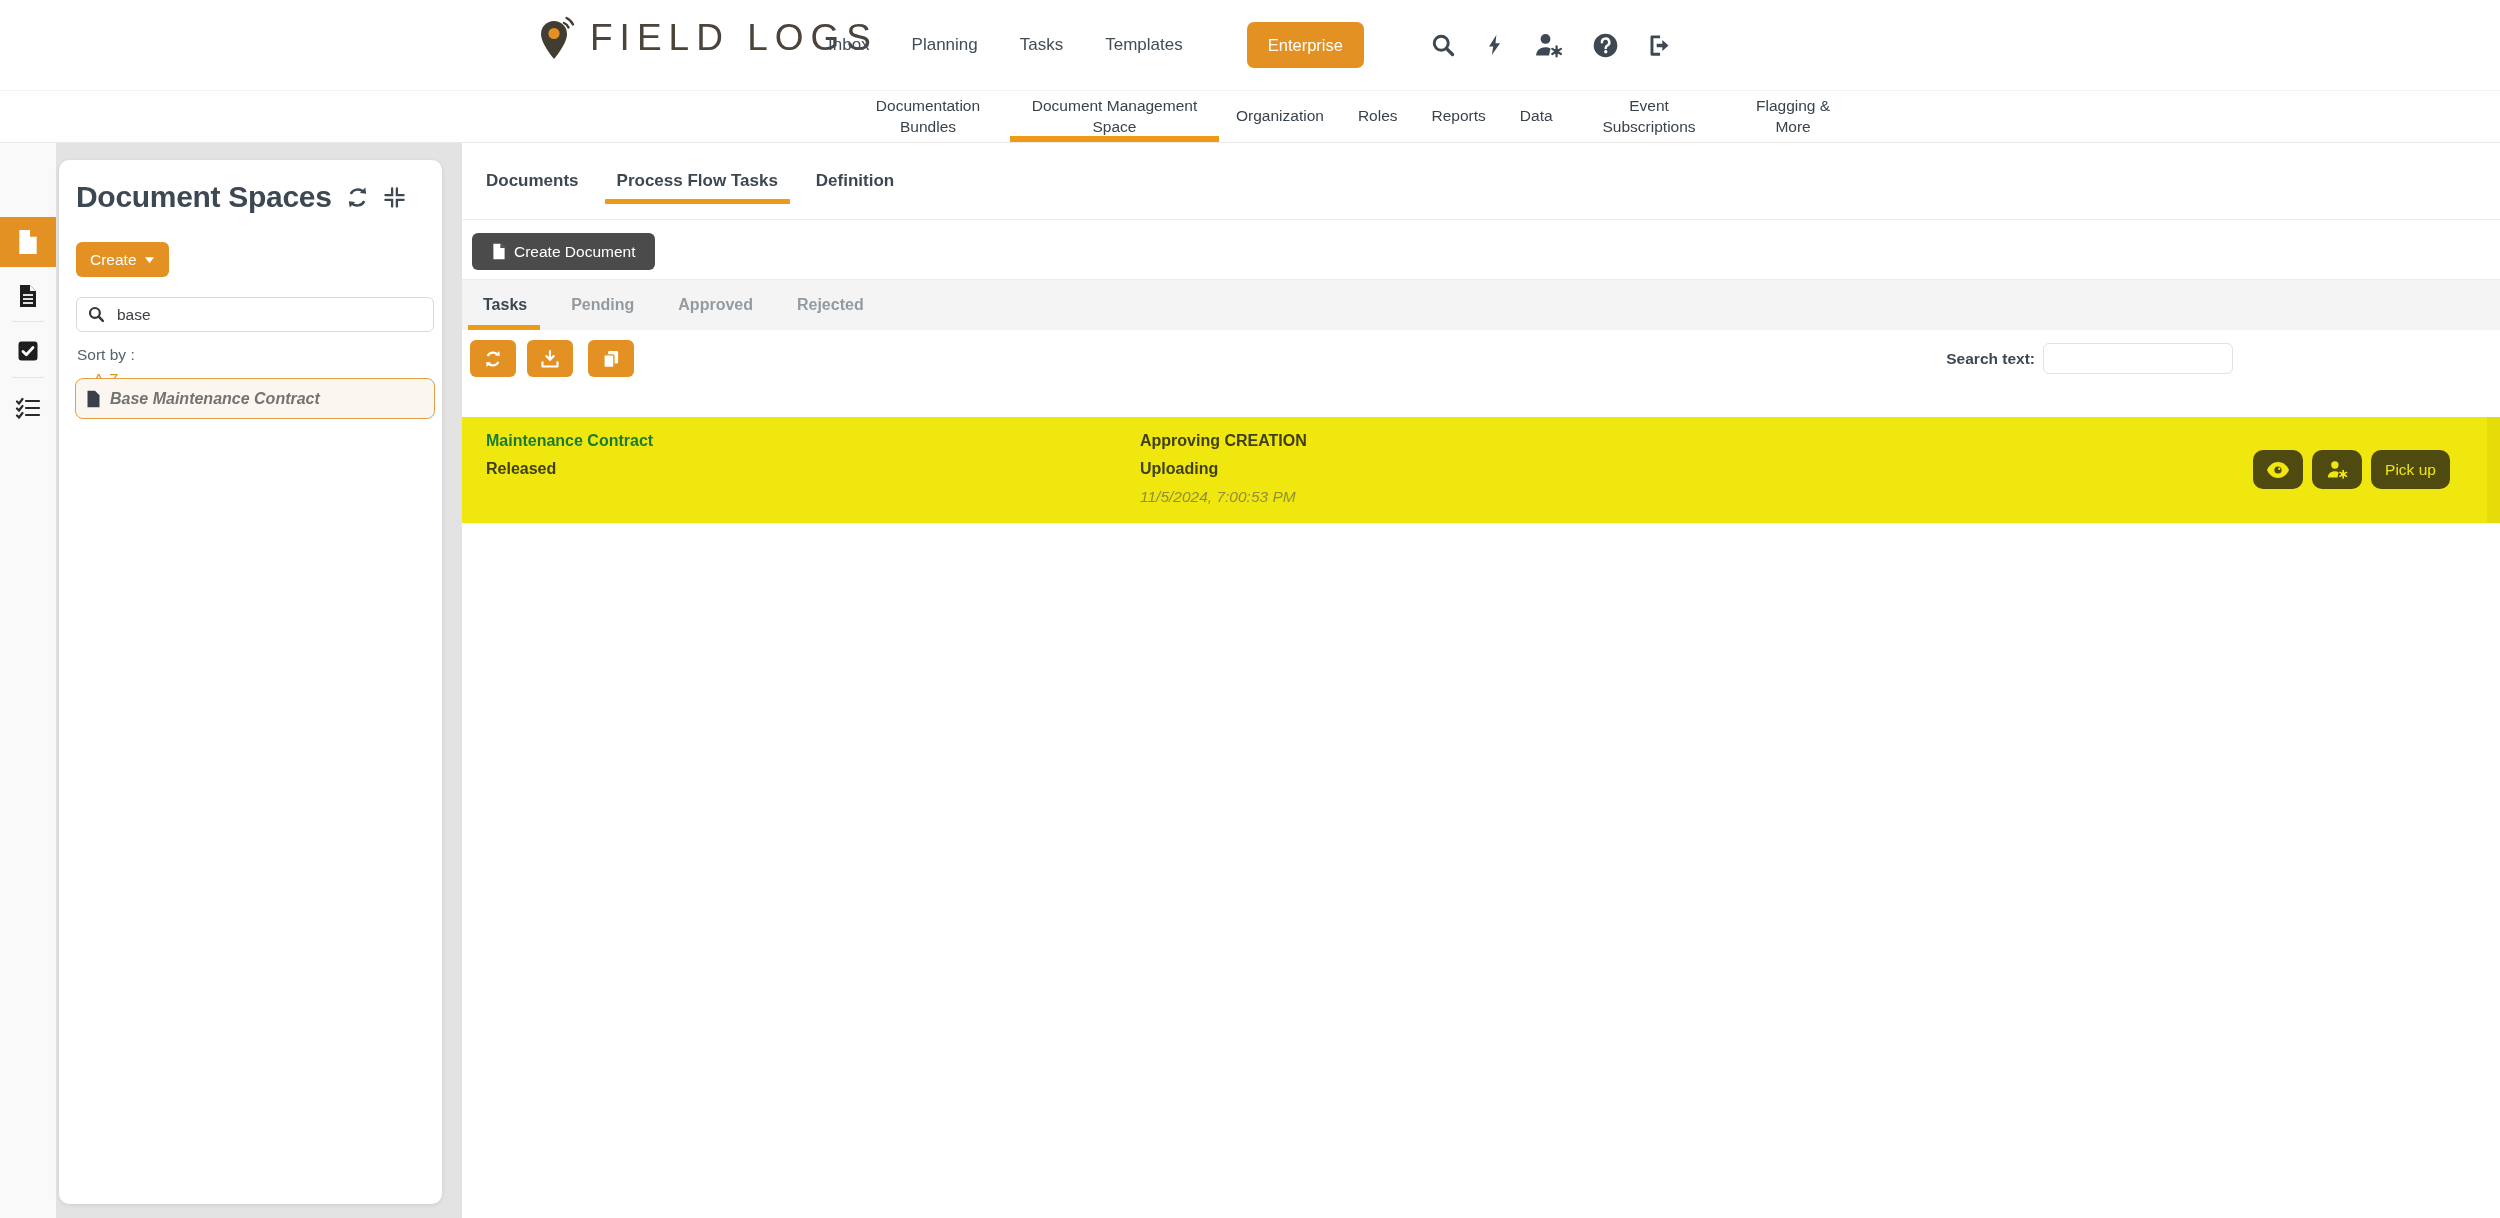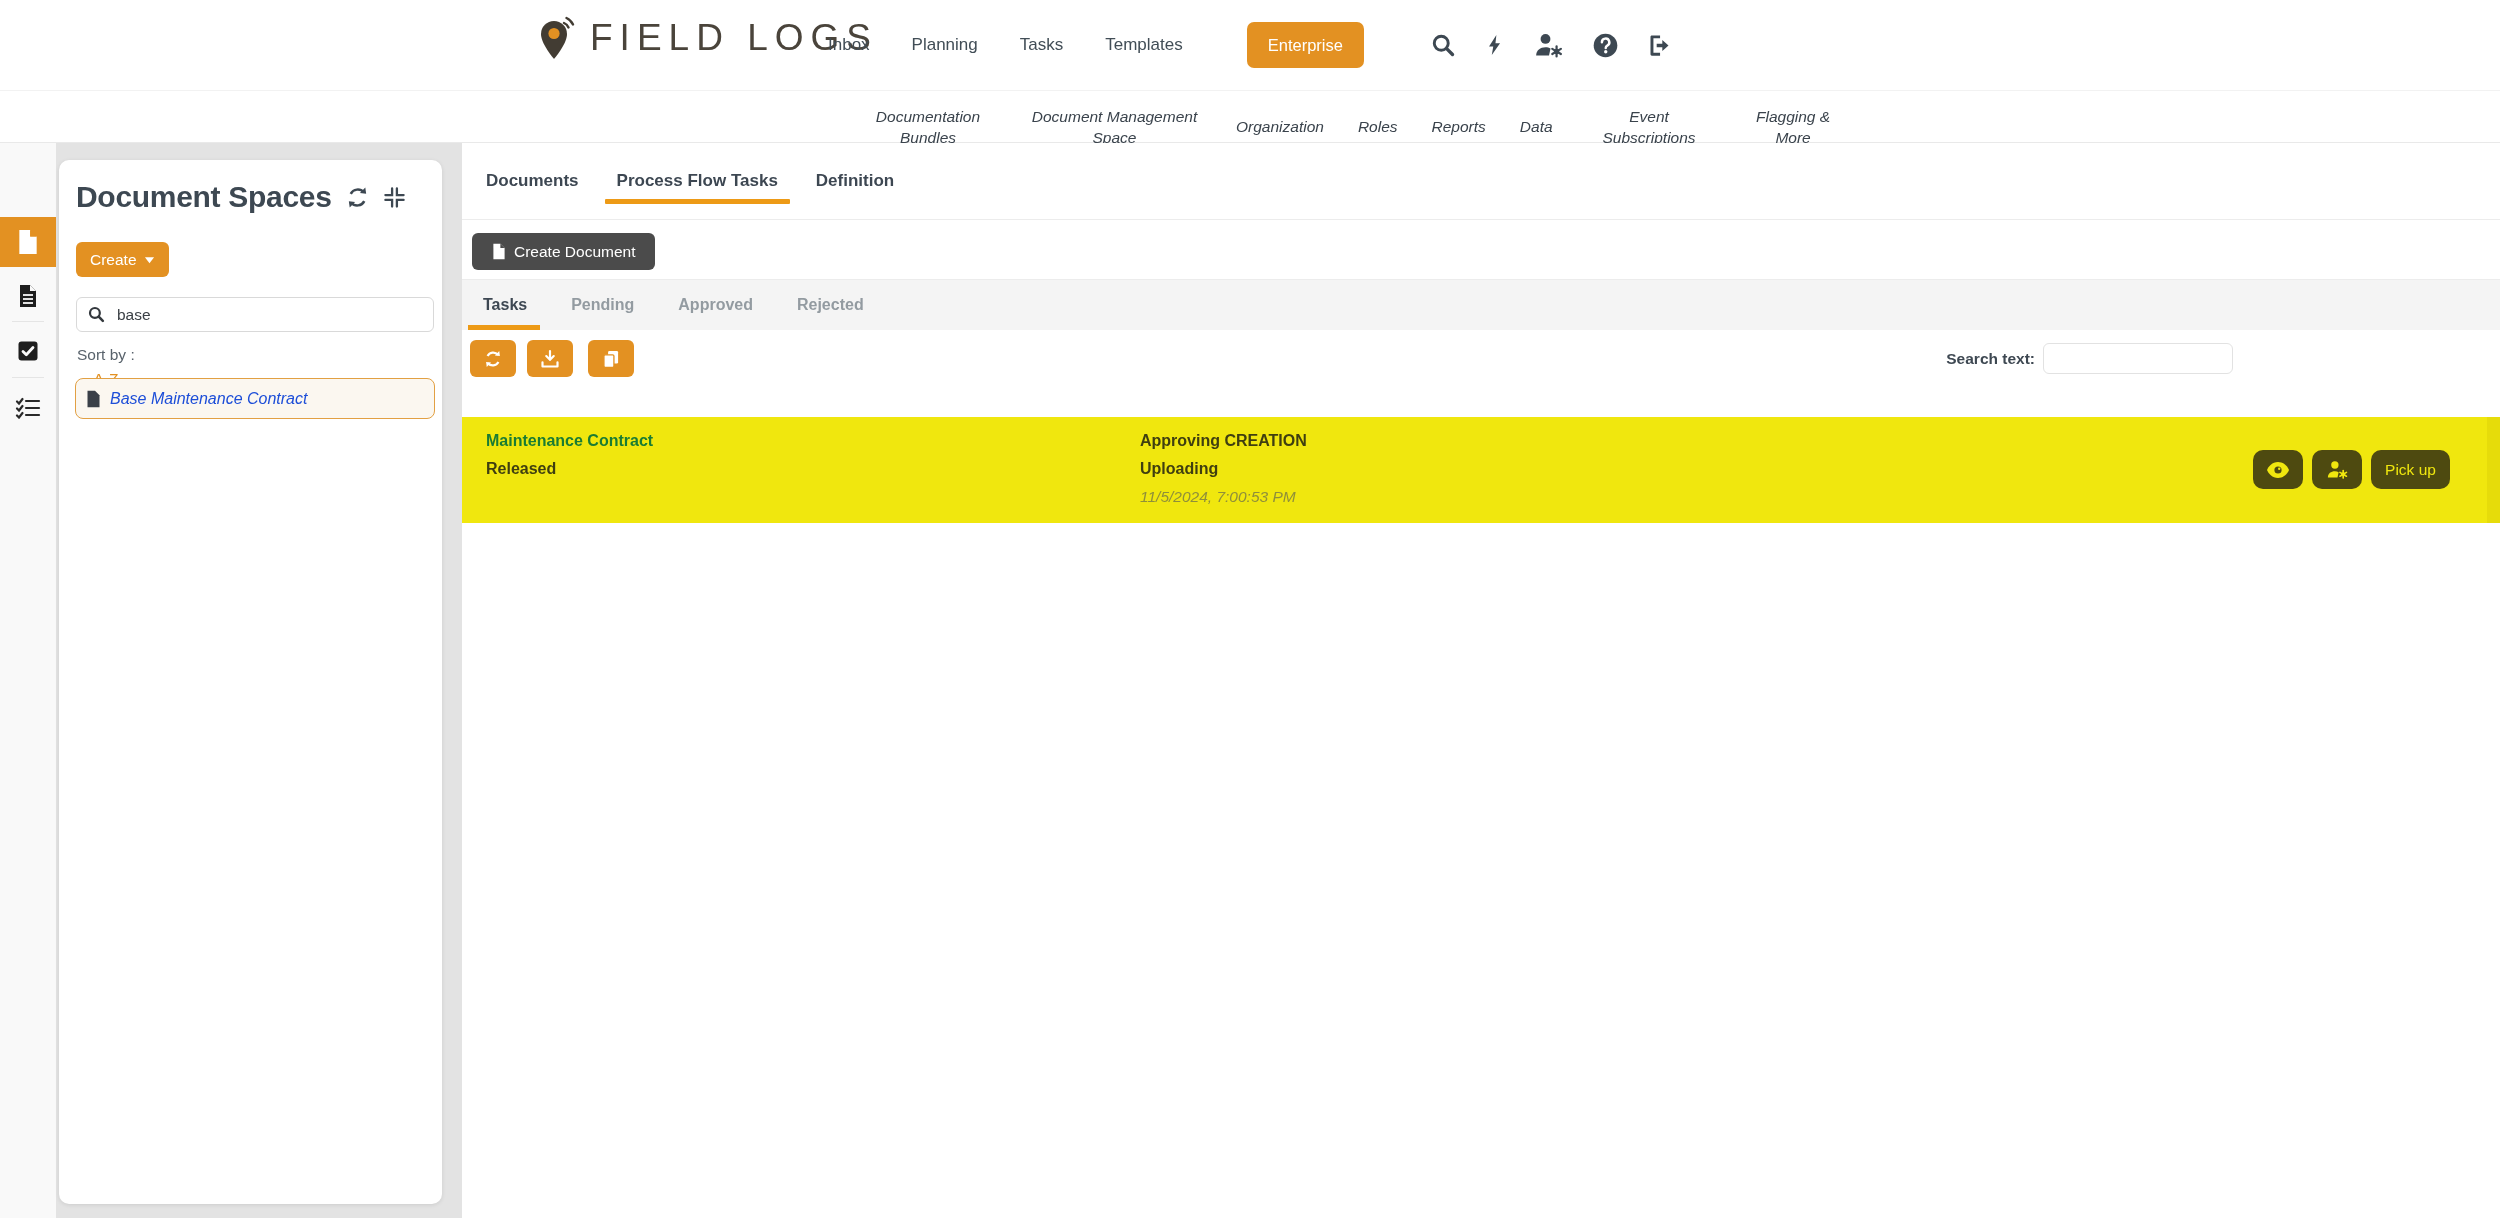--- a/index.html
+++ b/index.html
@@ -13,21 +13,21 @@
   .hnav{position:absolute;left:828px;top:0;height:90px;display:flex;align-items:center;gap:42px;}
   .hnav a{font-size:17px;color:#414d56;text-decoration:none;white-space:nowrap;cursor:pointer;}
   .btn-enterprise{margin-left:22px;height:46px;padding:0 21px;background:#e39122;border:none;border-radius:7px;
     color:#fff;font-size:16.5px;font-family:inherit;cursor:pointer;}
   .hicons{margin-left:24px;display:flex;align-items:center;gap:27px;color:#3d4852;}
   .hicons .hicon{display:flex;align-items:center;cursor:pointer;}
 
   
   .subnav{position:absolute;left:0;top:90px;width:2500px;height:53px;background:#fff;
     border-top:1px solid #f2f2f2;border-bottom:1px solid #e9e9e9;box-sizing:border-box;}
-  .subnav-inner{position:absolute;left:846px;top:11px;height:100%;display:flex;align-items:stretch;font-style:italic;}
+  .subnav-inner{position:absolute;left:846px;top:0;height:100%;display:flex;align-items:stretch;}
   .subnav-item{position:relative;display:flex;align-items:center;justify-content:center;text-align:center;
     padding:0 17px;font-size:15.5px;line-height:1.3;color:#3a434c;cursor:pointer;}
   .subnav-item.w130{width:130px;}
   .subnav-item.w175{width:175px;}
   .subnav-item.w125{width:125px;}
   .subnav-item.w95{width:95px;}
   .subnav-item.active::after{content:"";position:absolute;left:0;right:0;bottom:0;height:6px;background:#ed9a16;}
 
   
   .rail{position:absolute;left:0;top:143px;width:56px;height:1075px;background:#f9f9f9;}
@@ -48,21 +48,21 @@
   .btn-create{position:absolute;left:17px;top:82px;height:35px;padding:0 14px;background:#e39122;border:none;
     border-radius:6px;color:#fff;font-size:15.5px;font-family:inherit;display:flex;align-items:center;gap:7px;cursor:pointer;}
   .panel-search{position:absolute;left:17px;top:137px;width:358px;height:35px;border:1px solid #d9d9d9;border-radius:6px;
     box-sizing:border-box;display:flex;align-items:center;gap:9px;padding:0 10px;background:#fff;color:#33383d;}
   .panel-search input{border:none;outline:none;flex:1;font-size:15.5px;font-family:inherit;color:#3b4046;background:transparent;}
   .sort-row{position:absolute;left:18px;top:186px;display:flex;align-items:center;gap:6px;font-size:15.5px;color:#58626b;cursor:pointer;flex-direction:column;}
   .sort-value{color:#e39122;}
   .sort-caret{color:#3d4852;display:flex;align-items:center;}
   .space-item{position:absolute;left:16px;top:218px;width:360px;height:41px;box-sizing:border-box;background:#fbf7f0;
     border:1.5px solid #e2a043;border-radius:8px;display:flex;align-items:center;gap:9px;padding:0 10px;cursor:pointer;}
-  .space-item .space-name{font-size:16px;font-style:italic;font-weight:normal;color:#1d4ed8;}
+  .space-item .space-name{font-size:16px;font-style:italic;font-weight:bold;color:#737373;}
   .space-item .doc-ic{color:#3a4048;display:flex;}
 
   
   .main{position:absolute;left:462px;top:143px;width:2038px;height:1075px;background:#fff;}
   .tabbar{position:relative;height:77px;border-bottom:1px solid #ececec;box-sizing:border-box;}
   .tabs{position:absolute;left:24px;top:0;height:100%;display:flex;align-items:center;gap:38px;}
   .tab{position:relative;height:100%;display:flex;align-items:center;font-size:17px;font-weight:bold;color:#3d4752;cursor:pointer;}
   .tab.active::after{content:"";position:absolute;left:-12px;right:-12px;bottom:15px;height:5px;background:#ed9a16;border-radius:1px;}
   .create-row{position:relative;height:60px;border-bottom:1px solid #ececec;box-sizing:border-box;}
   .btn-create-doc{position:absolute;left:10px;top:13px;height:37px;padding:0 20px;background:#4b4b4b;border:none;border-radius:6px;

